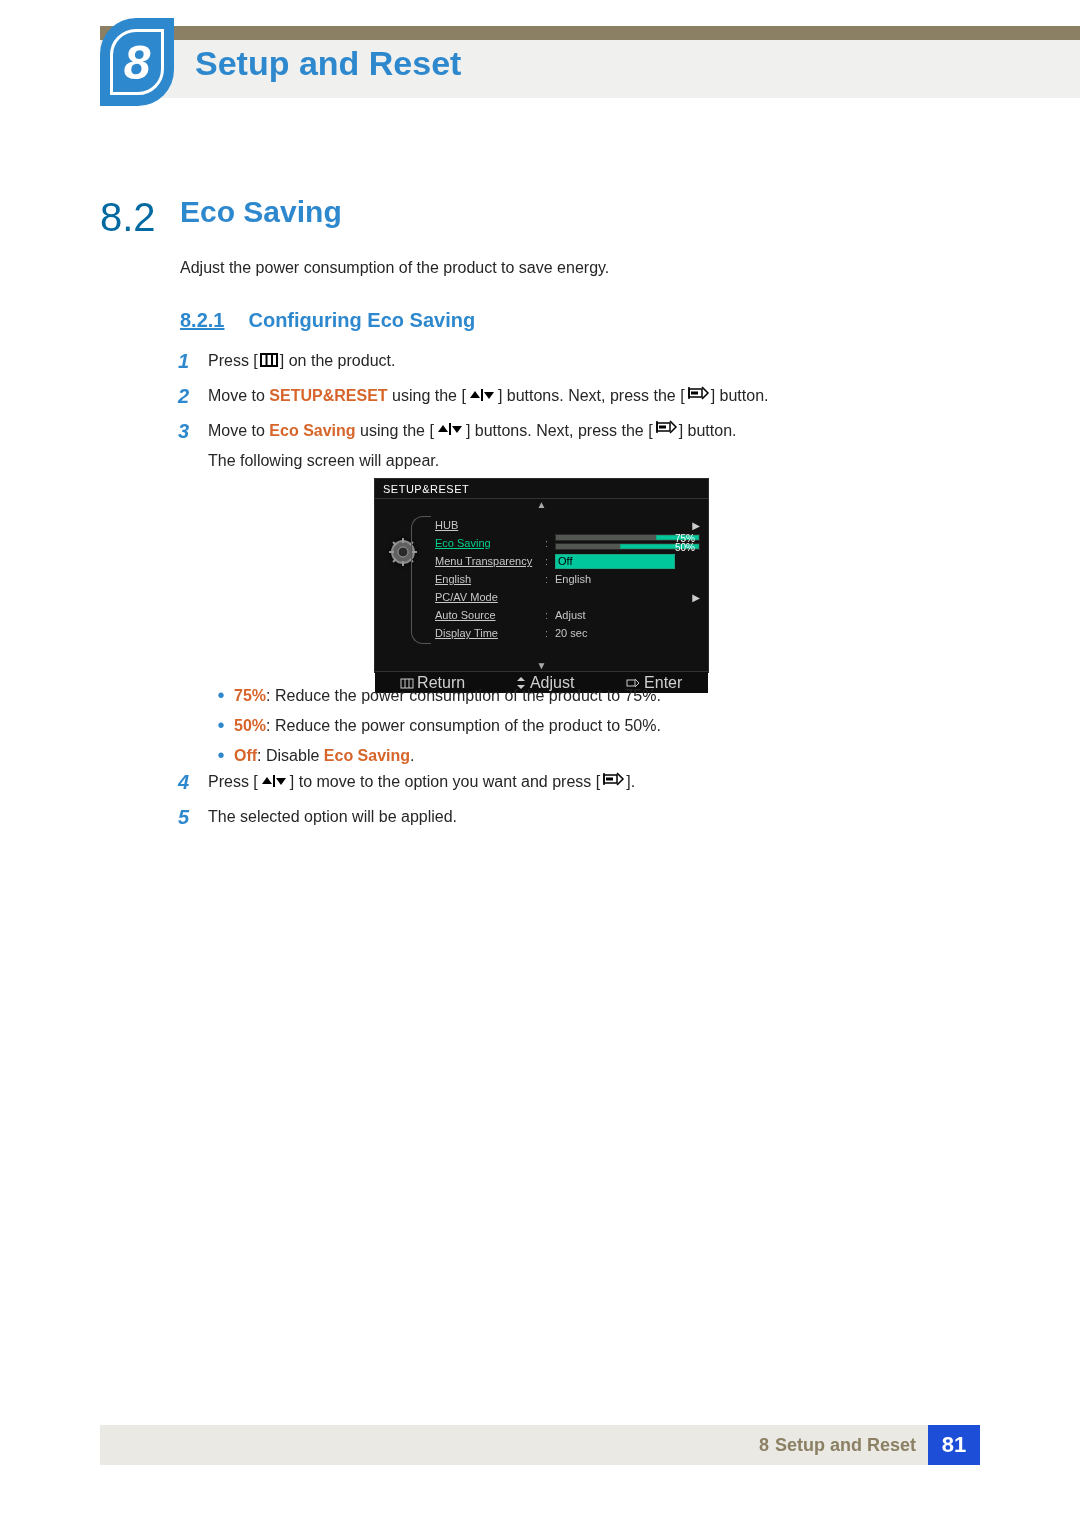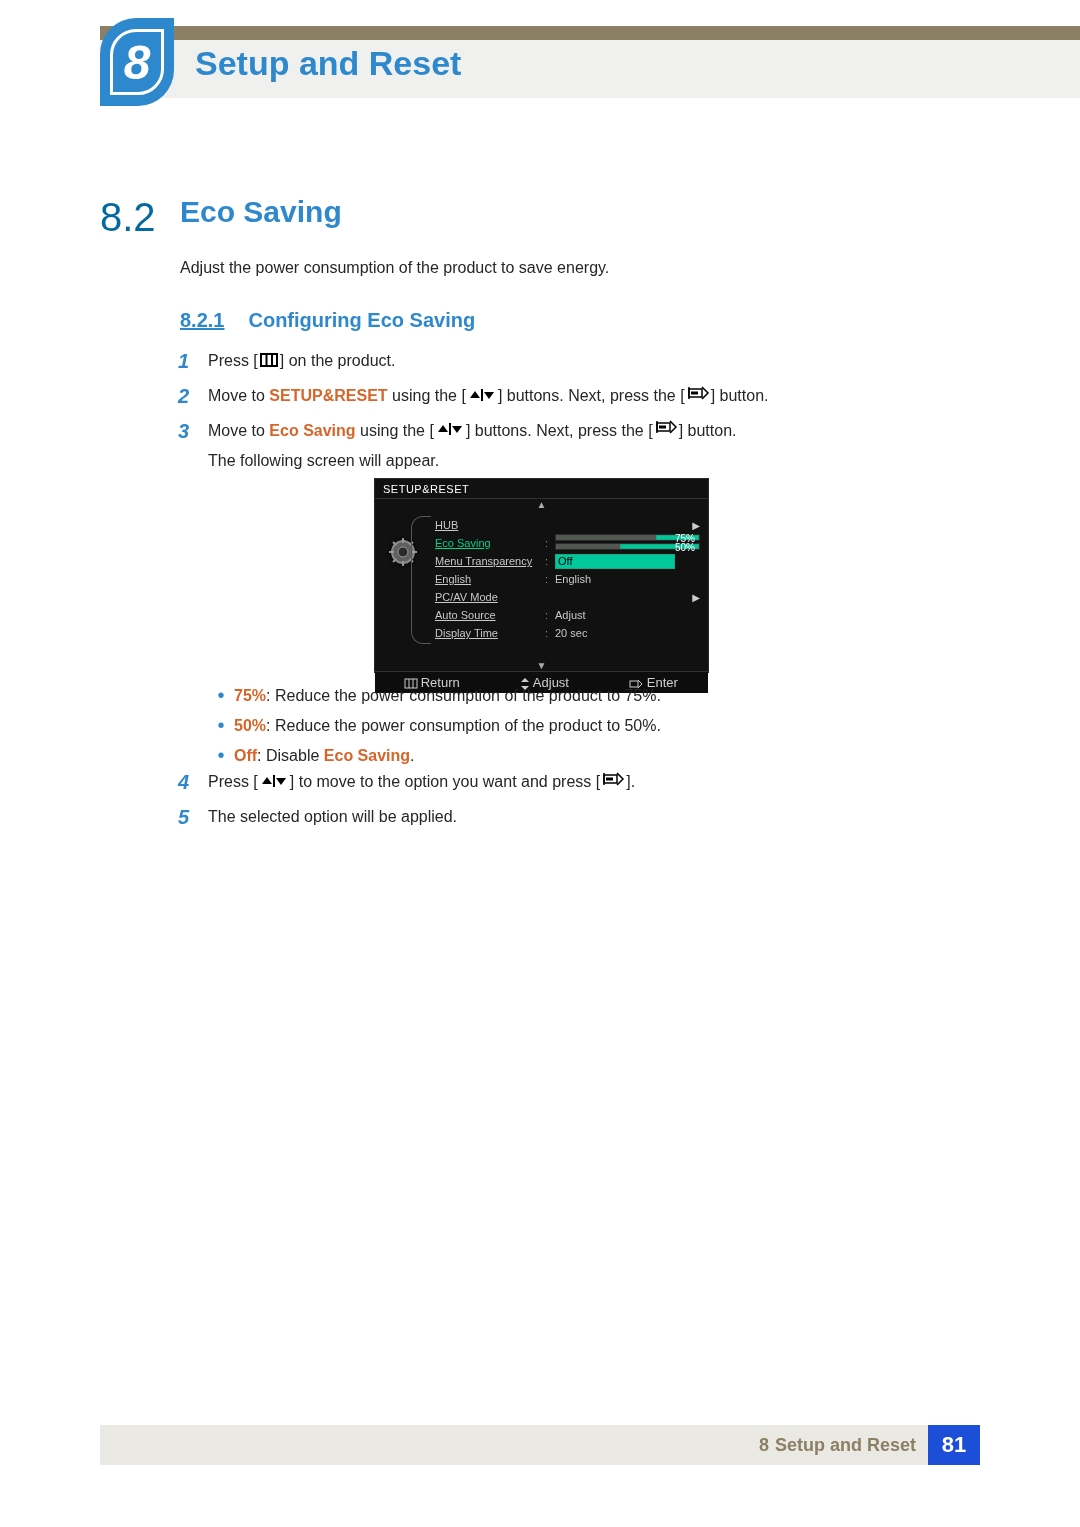--- a/index.html
+++ b/index.html
@@ -43,21 +43,21 @@
   .osd .lbl { width:110px;text-decoration:underline; }
   .osd .sep { width:10px; color:#888; }
   .osd .val { flex:1; }
   .osd .green .lbl { color:#00d08a; }
   .osd .selbox { background:#00c79c; color:#000; display:inline-block; padding:0 2px; width:120px; height:15px; border:1px solid #1aa882; position:relative; top:0; }
   .osd .barswrap { width:130px; }
   .osd .bar { height:7px; background:#535751; margin-bottom:2px; border:1px solid #2a2a2a; position:relative; }
   .osd .bar .fill { position:absolute; right:0; top:0; bottom:0; background:#00c79c; border:1px solid #13a97f; }
   .osd .bar .txt { position:absolute; right:4px; top:-2px; font-size:10px; color:#fff; }
   .osd .tri { color:#ccc; font-size:10px; }
-  .osd .footer { height:22px; display:flex; align-items:center; justify-content:space-around; border-top:1px solid #333; font-size:13px; color:#d0d0d0; background:#0d0d0d; }
+  .osd .footer { height:22px; display:flex; align-items:center; justify-content:space-around; border-top:1px solid #333; font-size:16px; color:#d0d0d0; background:#0d0d0d; }
   .osd .arrow-up,.osd .arrow-down { color:#aaa; font-size:10px; text-align:center; }
 
   
   .bullets { position:absolute; left:208px; top:682px; width:740px; font-size:16px; line-height:28px; }
   .bullets .b { display:flex; align-items:flex-start; margin-bottom:2px; }
   .bullets .dot { width:26px; color:#2e88cd; font-size:20px; line-height:26px; text-align:center; }
   .bullets .txt { flex:1; }
 
   .steps2 { position:absolute; left:178px; top:770px; width:800px; font-size:16px; line-height:24px; }
 

